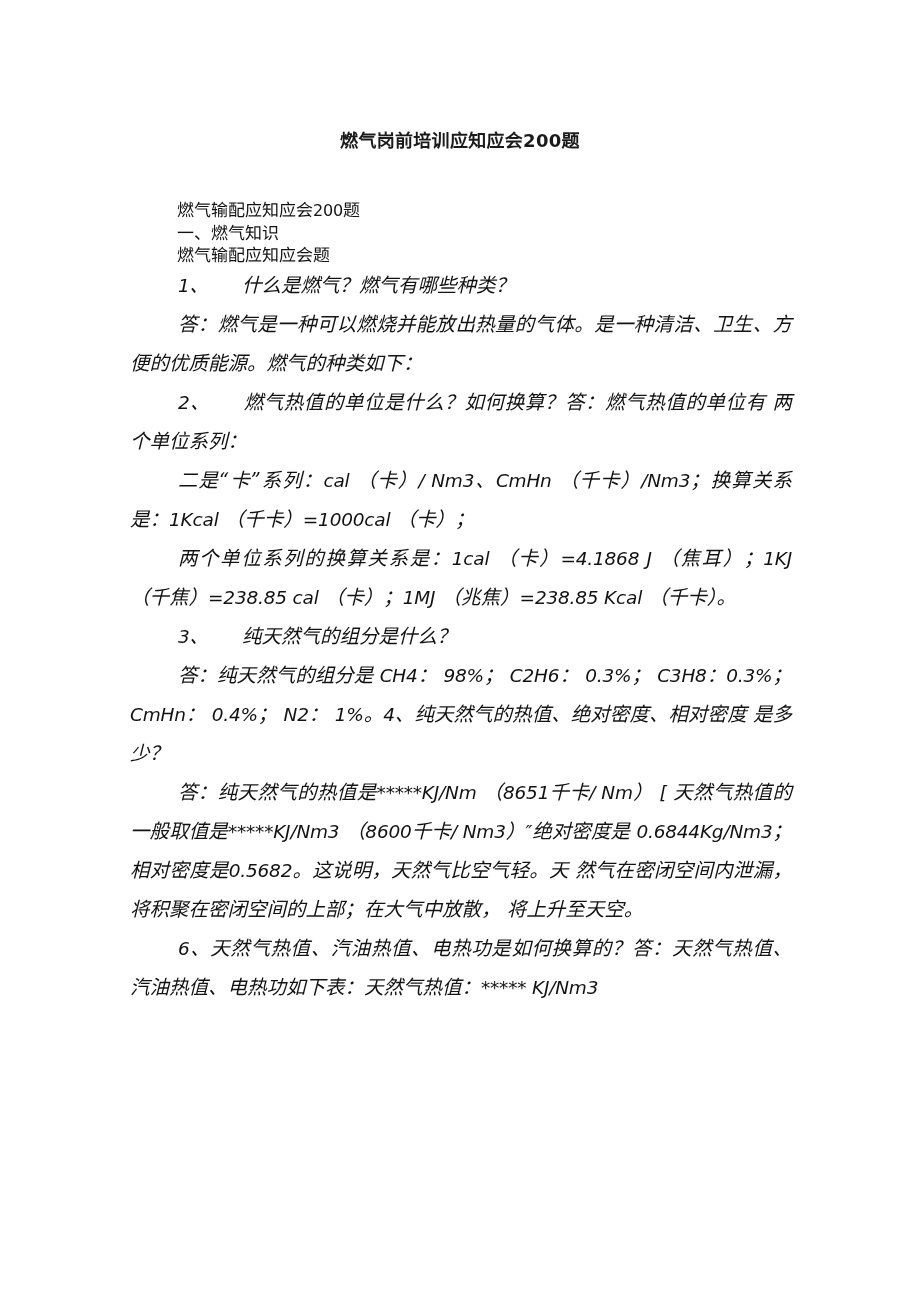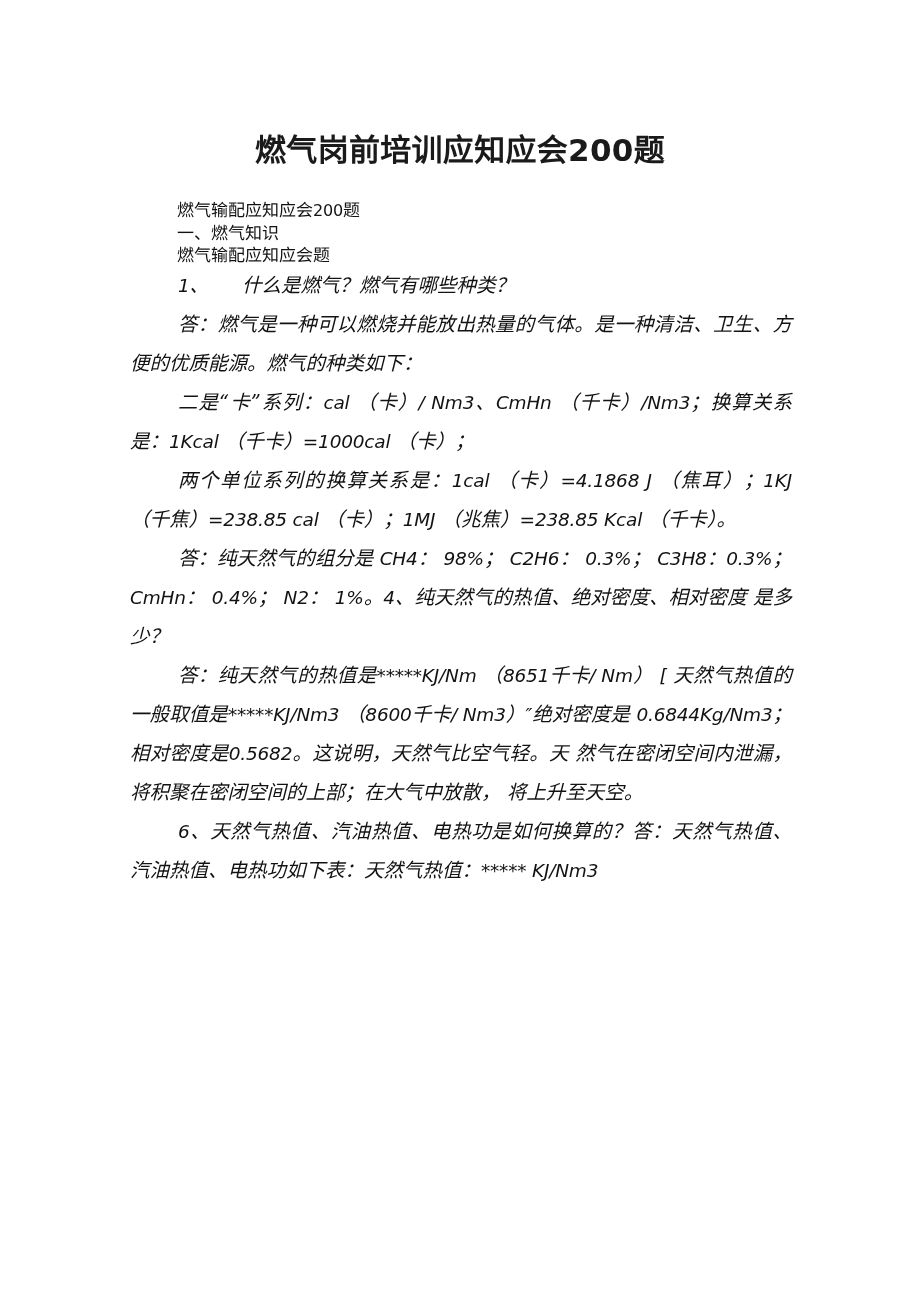--- a/index.html
+++ b/index.html
@@ -26,21 +26,21 @@
 
   
   .doc-title {
     position: absolute;
     left: 0;
     right: 0;
     top: 112px;
     text-align: center;
     font-family: "DejaVu Sans", "Liberation Sans", sans-serif;
     font-weight: bold;
-    font-size: 31px;
+    font-size: 18px;
     line-height: 34px;
     letter-spacing: 0.3px;
     color: #1a1a1a;
   }
 
   
   .body-block {
     position: absolute;
     left: 130px;
     top: 199px;
@@ -98,26 +98,32 @@
     <p class="para lead">燃气输配应知应会<span class="lat">200</span>题</p>
     <p class="para lead">一、燃气知识</p>
     <p class="para lead">燃气输配应知应会题</p>
 
     <p class="para indent">
       <span class="lat">1、</span><span class="gap-num"></span><span>什么是燃气？燃气有哪些种类？</span>
     </p>
 
     <p class="para indent">答：燃气是一种可以燃烧并能放出热量的气体。是一种清洁、卫生、方便的优质能源。燃气的种类如下：</p>
 
+    <p class="para indent">
+      <span class="lat">2、</span><span class="gap-num"></span><span>燃气热值的单位是什么？如何换算？答：燃气热值的单位有 两个单位系列：</span>
+    </p>
 
 
     <p class="para indent">二是“卡”系列：<span class="lat">cal</span> （卡）<span class="lat">/ Nm3</span>、<span class="lat">CmHn</span> （千卡）<span class="lat">/Nm3</span>；换算关系是：<span class="lat">1Kcal</span> （千卡）<span class="lat">=1000cal</span> （卡）；</p>
 
     <p class="para indent">两个单位系列的换算关系是：<span class="lat">1cal</span> （卡）<span class="lat">=4.1868 J</span> （焦耳）；<span class="lat">1KJ</span> （千焦）<span class="lat">=238.85 cal</span> （卡）；<span class="lat">1MJ</span> （兆焦）<span class="lat">=238.85 Kcal</span> （千卡）。</p>
 
+    <p class="para indent">
+      <span class="lat">3、</span><span class="gap-num"></span><span>纯天然气的组分是什么？</span>
+    </p>
 
     <p class="para indent">答：纯天然气的组分是 <span class="lat">CH4</span>： <span class="lat">98%</span>； <span class="lat">C2H6</span>： <span class="lat">0.3%</span>； <span class="lat">C3H8</span>：<span class="lat">0.3%</span>； <span class="lat">CmHn</span>： <span class="lat">0.4%</span>； <span class="lat">N2</span>： <span class="lat">1%</span>。<span class="lat">4</span>、纯天然气的热值、绝对密度、相对密度 是多少？</p>
 
     <p class="para indent">答：纯天然气的热值是<span class="lat">*****KJ/Nm</span> （<span class="lat">8651</span>千卡<span class="lat">/ Nm</span>） <span class="lat">[</span> 天然气热值的一般取值是<span class="lat">*****KJ/Nm3</span> （<span class="lat">8600</span>千卡<span class="lat">/ Nm3</span>）<span class="lat">″</span>绝对密度是 <span class="lat">0.6844Kg/Nm3</span>；相对密度是<span class="lat">0.5682</span>。这说明，天然气比空气轻。天 然气在密闭空间内泄漏，将积聚在密闭空间的上部；在大气中放散， 将上升至天空。</p>
 
     <p class="para indent"><span class="lat">6</span>、天然气热值、汽油热值、电热功是如何换算的？答：天然气热值、汽油热值、电热功如下表：天然气热值：<span class="lat">***** KJ/Nm3</span></p>
 
   </div>
 </div>
 

